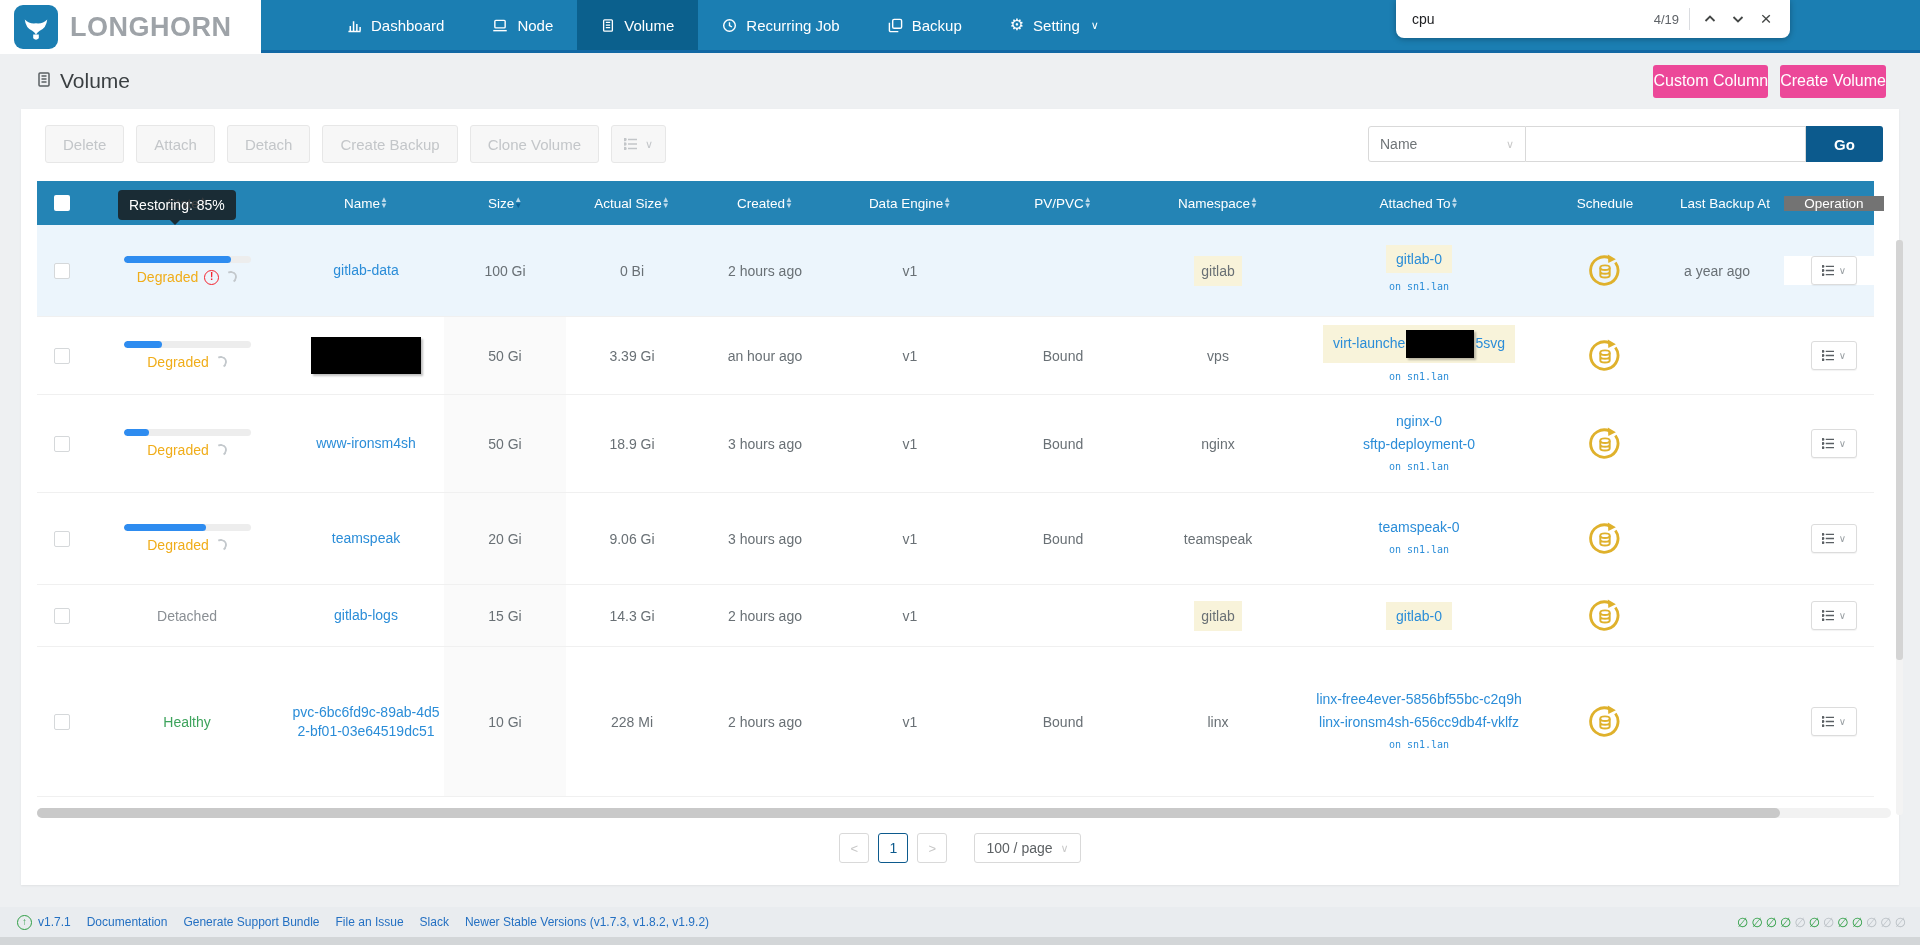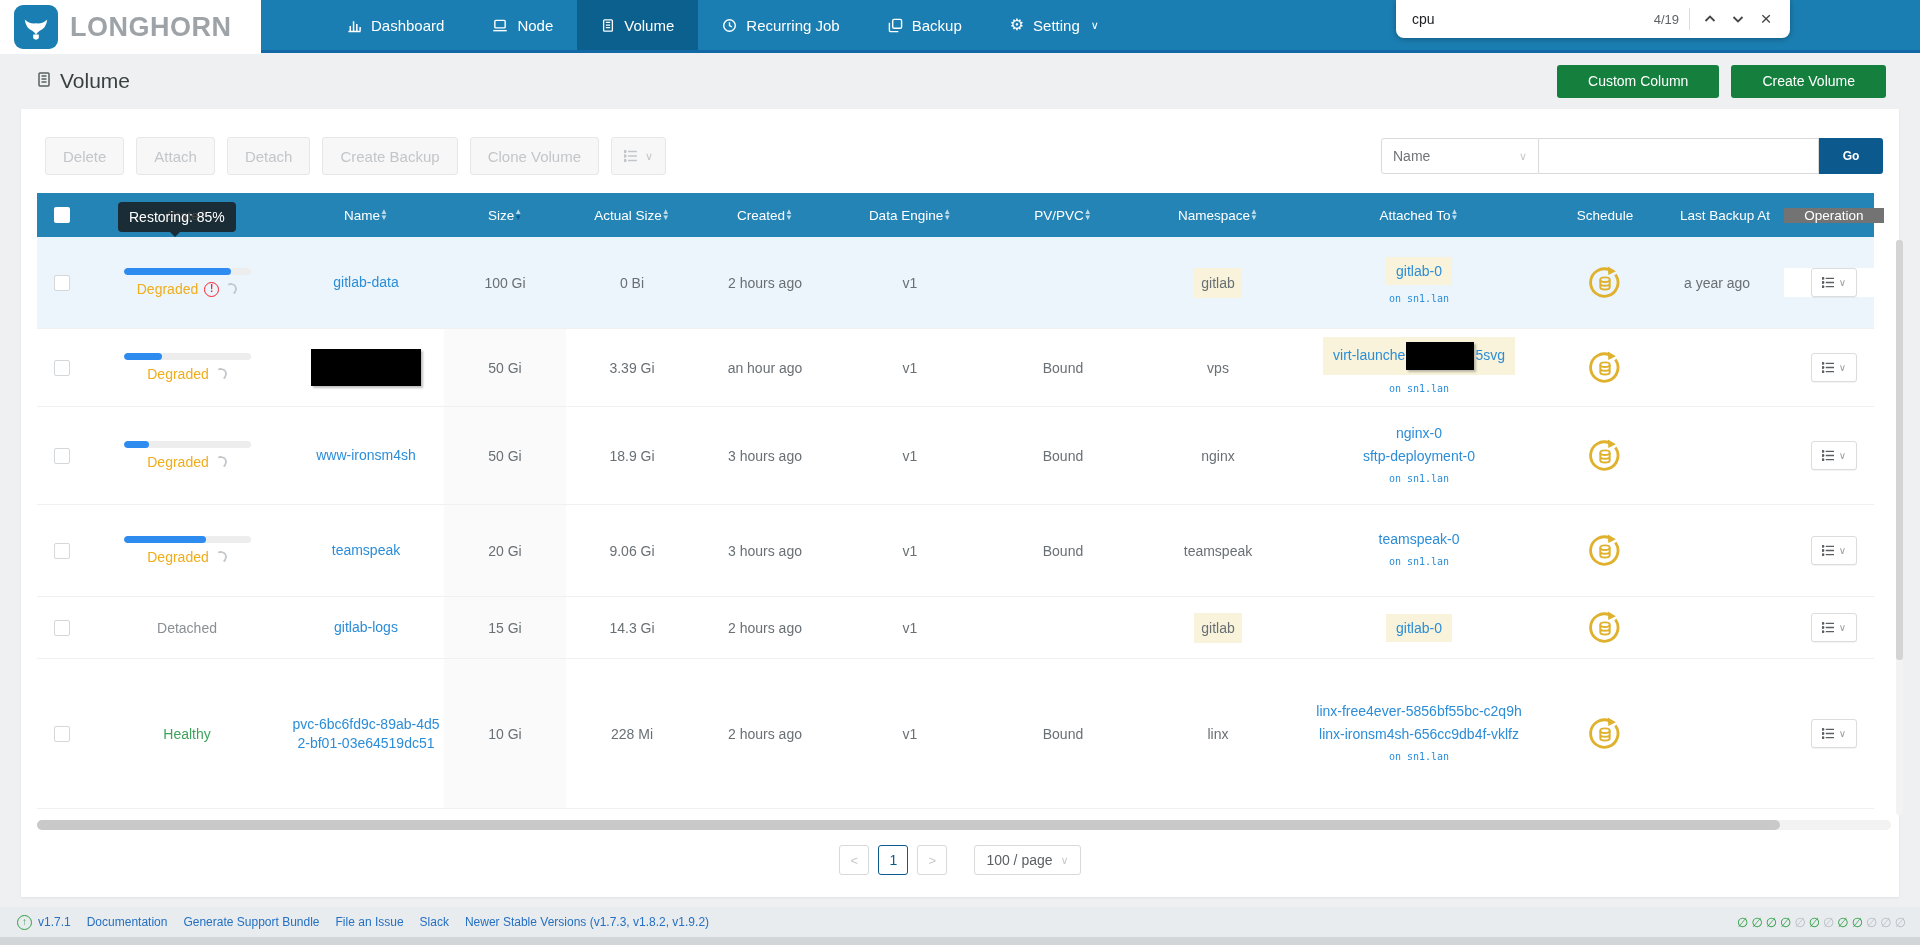--- a/index.html
+++ b/index.html
@@ -31,37 +31,37 @@
   .find-count { font-size:13px; color:#5f6368; margin-right:10px; white-space:nowrap; }
   .find-div { width:1px; height:22px; background:#dadce0; margin-right:6px; }
   .find-btn { width:28px; height:28px; display:flex; align-items:center; justify-content:center;
     color:#444746; cursor:pointer; border-radius:50%; }
   .find-close { font-size:19px; }
 
   
   .title-row { display:flex; align-items:center; height:48px; padding:0 34px 0 36px; margin-top:4px; }
   .page-title { display:flex; align-items:center; gap:8px; font-size:21px; color:#3a3f42; }
   .title-btns { margin-left:auto; display:flex; gap:12px; }
-  .btn-primary { background:#15803d; color:#fff; font-size:14px; border:none; border-radius:3px;
-    height:33px; padding:0 31px; cursor:pointer; }
+  .btn-primary { background:#ec4899; color:#fff; font-size:16px; border:none; border-radius:3px;
+    height:33px; padding:0 0; cursor:pointer; }
 
   
   .card { margin:4px 21px 0; background:#fff; box-shadow:0 1px 2px rgba(0,0,0,.06); padding-bottom:6px; }
-  .toolbar { display:flex; align-items:center; padding:28px 16px 18px 24px; }
+  .toolbar { display:flex; align-items:center; padding:16px 16px 18px 24px; }
   .tb-btn { height:38px; padding:0 17px; background:#f7f7f7; border:1px solid #e7e7e7;
     border-radius:3px; color:#c3c6c9; font-size:15px; margin-right:12px; }
   .tb-btn.mini { padding:0 12px; display:flex; align-items:center; gap:5px; }
   .filter { margin-left:auto; display:flex; }
   .sel { width:158px; height:36px; border:1px solid #d9d9d9; border-radius:3px 0 0 3px;
     display:flex; align-items:center; padding:0 11px; color:#6f7477; font-size:14px; background:#fff; }
   .sel .chev-lite { margin-left:auto; color:#c9c9c9; font-size:11px; }
   .filter input { width:280px; height:36px; border:1px solid #d9d9d9; border-left:none;
     padding:0 10px; font-size:14px; outline:none; }
-  .btn-go { width:64px; height:36px; background:#0c5a8d; color:#fff; border:none;
-    border-radius:0 3px 3px 0; font-size:12px; font-weight:bold; cursor:pointer; }
+  .btn-go { width:77px; height:36px; background:#0c5a8d; color:#fff; border:none;
+    border-radius:0 3px 3px 0; font-size:15px; font-weight:bold; cursor:pointer; }
 
   
   .tbl { margin-left:16px; width:1837px; font-size:14px; position:relative; }
   .trow { display:flex; align-items:center; }
   .thead { background:#2484b5; color:#fff; height:44px; font-size:13.5px; }
   .cell { display:flex; align-items:center; justify-content:center; text-align:center;
     padding:0 4px; color:#697075; flex-shrink:0; }
   .thead .cell { color:#fff; gap:0; }
   .c-check{width:49px} .c-state{width:202px} .c-name{width:156px} .c-size{width:122px}
   .c-asize{width:132px} .c-created{width:134px} .c-engine{width:156px} .c-pv{width:150px}

